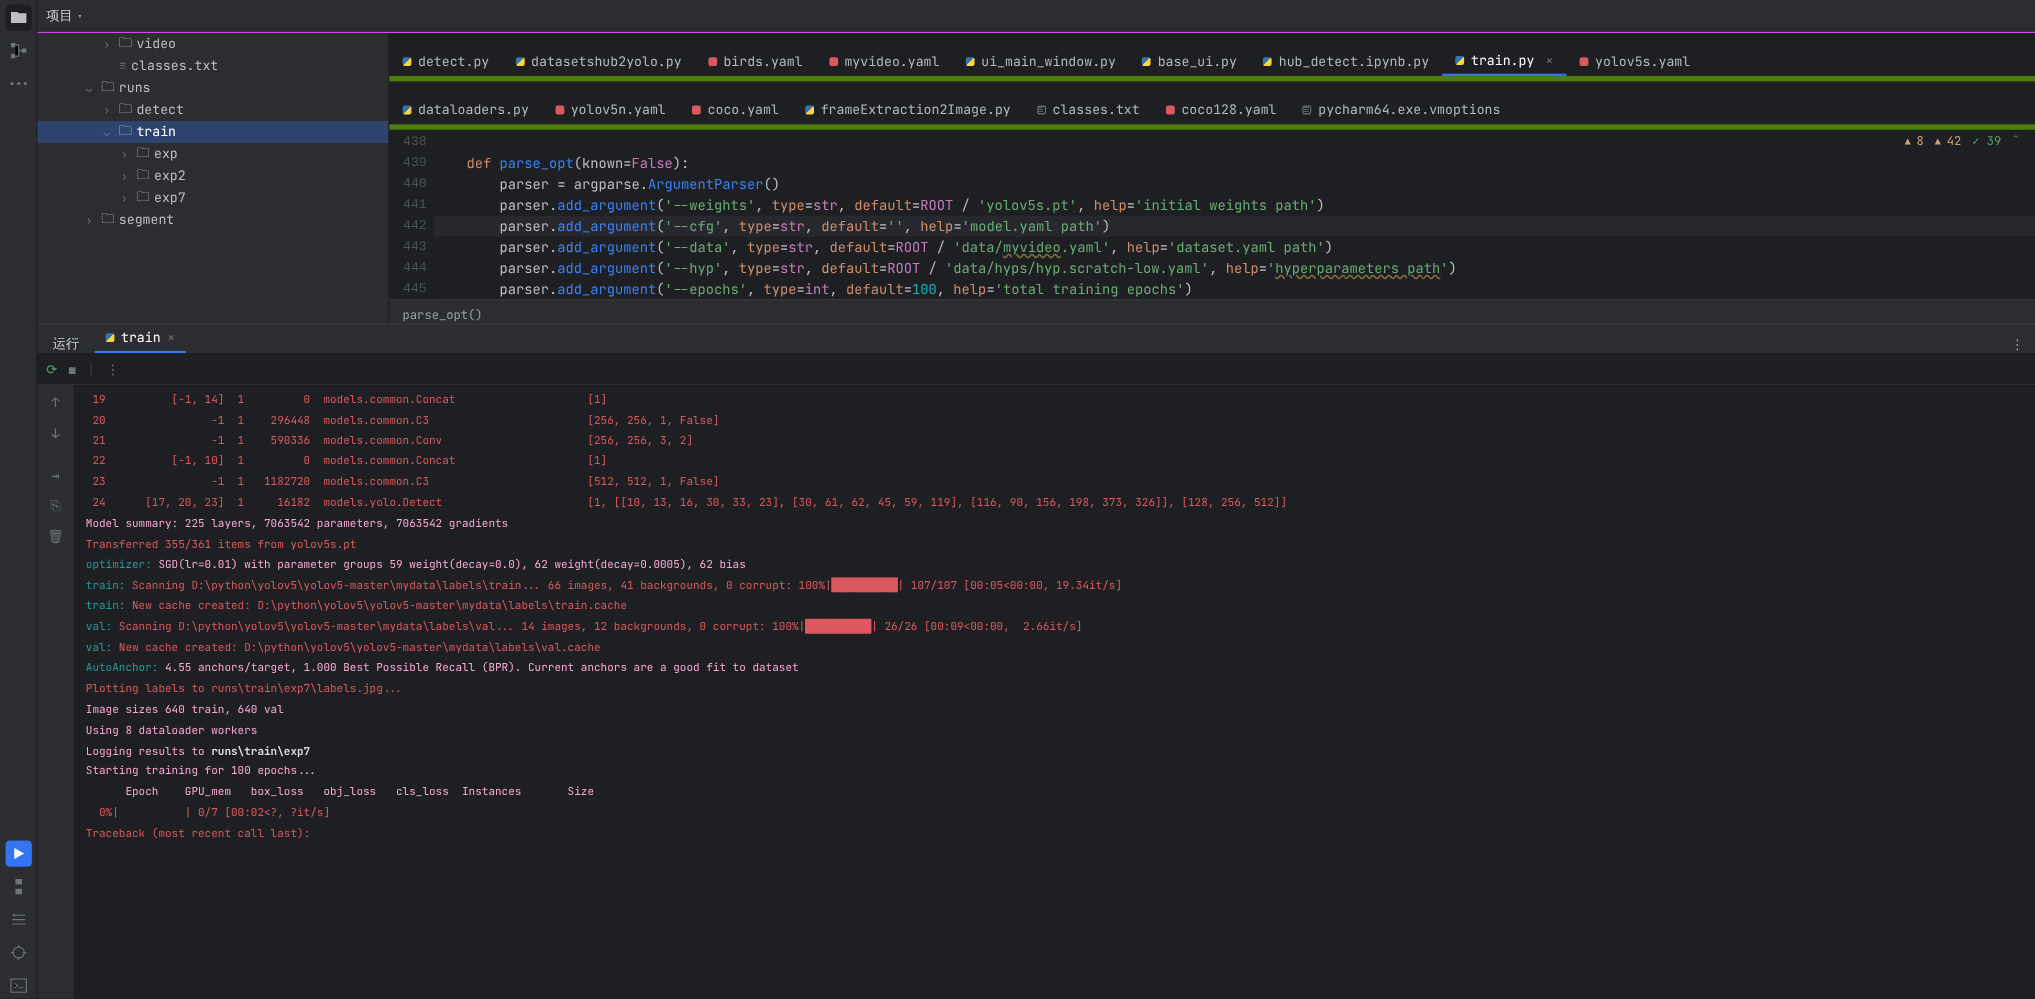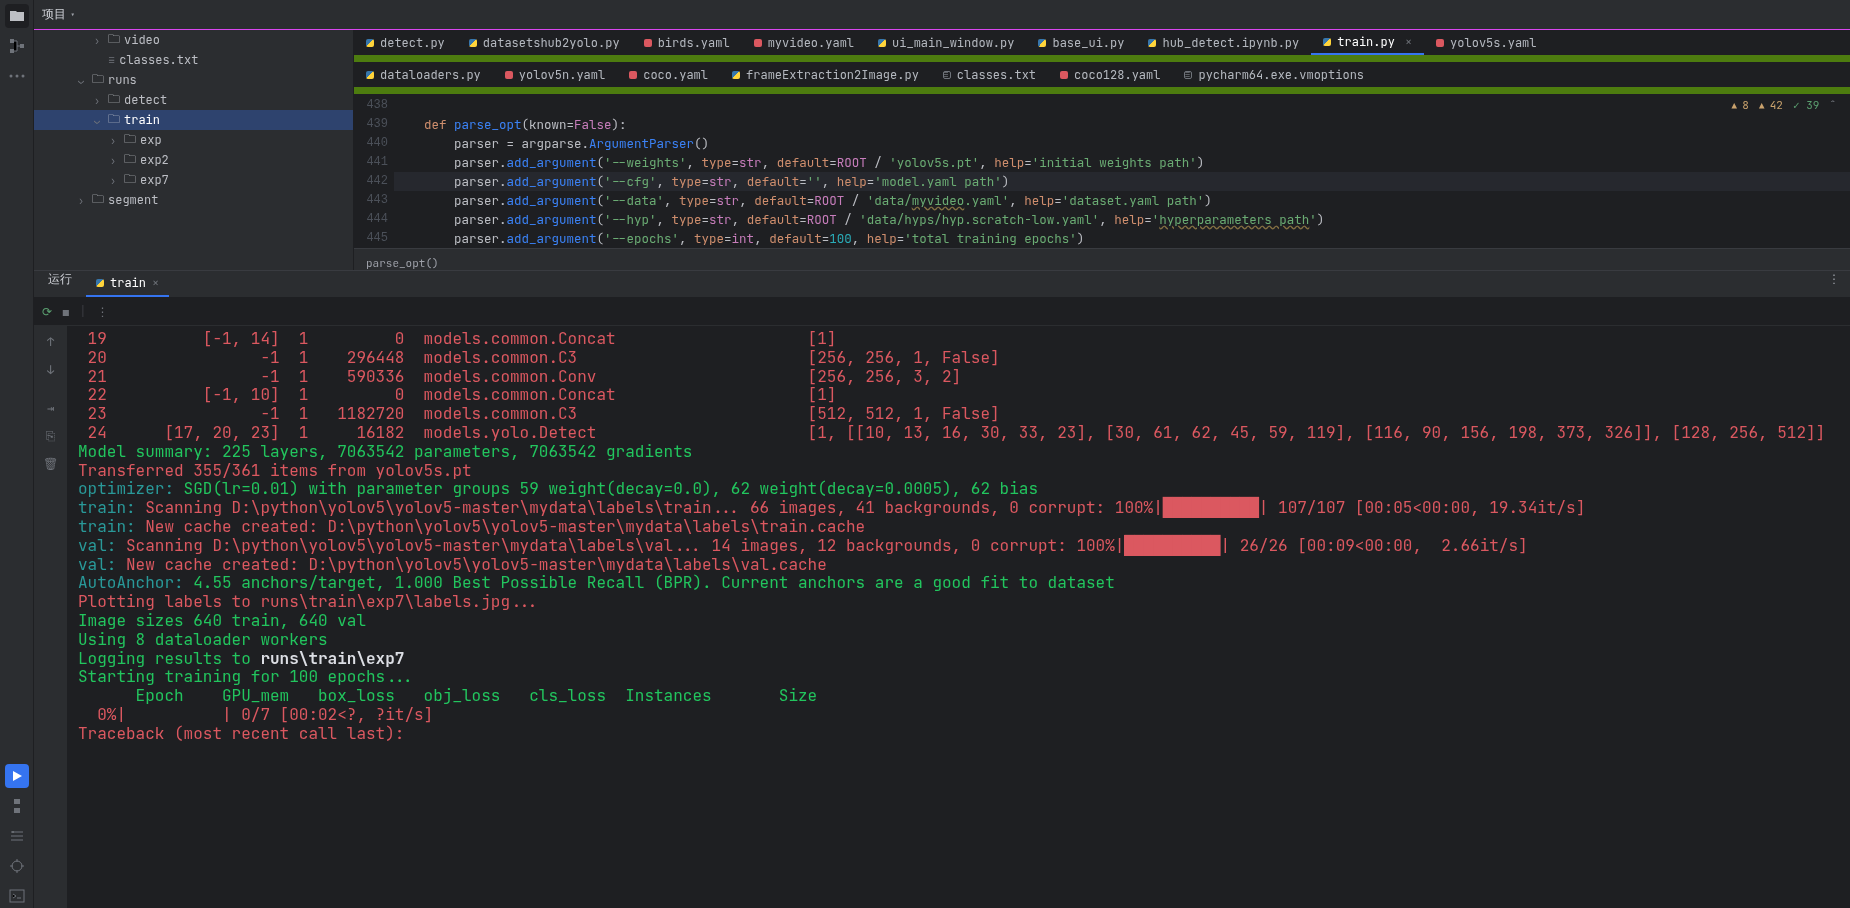--- a/index.html
+++ b/index.html
@@ -40,21 +40,21 @@
   overflow:hidden; font-size:12px;
 }
 .tree-item { display:flex; align-items:center; height:20px; padding-right:8px; gap:4px; cursor:pointer; color:#bcbec4;}
 .tree-item.selected { background:#2e436e; color:#fff; }
 .tree-item .chev { width:14px; text-align:center; color:#6f737a; font-size:10px; }
 .tree-item .ico-folder { color:#ced0d6; }
 
 .editor-col { flex:1; display:flex; flex-direction:column; background:#1e1f22; }
 
 
-.tabstrip { display:flex; height:32px; background:#1e1f22; border-bottom:7px solid #4d7c0f; overflow:hidden;}
+.tabstrip { display:flex; height:32px; background:#1e1f22; border-bottom:5px solid #4d7c0f; overflow:hidden;margin-top:12px;}
 .tab { display:flex; align-items:center; gap:6px; padding:0 12px; color:#b4b8bf; font-size:12px; border-right:0;
   cursor:pointer; white-space:nowrap; }
 .tab .dot { width:8px; height:8px; border-radius:2px; }
 .tab.active { border-bottom:2px solid #3574f0; color:#fff; }
 .tab .close { color:#6f737a; margin-left:4px; }
 .dot-py { background:linear-gradient(135deg,#3776ab 50%,#ffd43b 50%); }
 .dot-yaml { background:#db5860; }
 .dot-txt { background:#6f737a; display:inline-block; border:1px solid #6f737a; background:transparent; position:relative;}
 .dot-txt::before{content:"≡";color:#6f737a;font-size:10px;position:absolute;left:-1px;top:-4px;}
 
@@ -72,37 +72,37 @@
 .underl { text-decoration: underline wavy #857042; }
 .crumb { height:22px; background:#2b2d30; border-top:1px solid #393b40; color:#9da0a8; font-size:11px; padding:0 12px; display:flex; align-items:flex-end;}
 .inspections { position:absolute; right:14px; top:4px; display:flex; gap:10px; font-size:11px; color:#c9a26d; align-items:center;}
 .inspections .warn::before{content:"▲ ";font-size:9px;}
 .inspections .typo{color:#5a9e6f;}
 .inspections .typo::before{content:"✓ ";}
 
 
 .runwin { flex:1; display:flex; flex-direction:column; background:#1e1f22;}
 .runwin-tabbar { height:28px; background:#2b2d30; border-top:1px solid #393b40; border-bottom:1px solid #1e1f22;
-  display:flex; align-items:flex-start; padding-left:6px; gap:6px; }
+  display:flex; align-items:flex-end; padding-left:6px; gap:6px; }
 .runwin-tabbar .label { color:#ced0d6; padding:0 8px; }
 .runwin-tabbar .runtab { display:flex; align-items:center; gap:6px; padding:0 10px; height:100%;
   border-bottom:2px solid #3574f0; color:#fff; }
 .runwin-tabbar .runtab .dot{width:8px;height:8px;background:linear-gradient(135deg,#3776ab 50%,#ffd43b 50%);border-radius:2px;}
 .runwin-tabbar .more{margin-left:auto;color:#9da0a8;padding-right:10px;}
 
 .runwin-body { flex:1; display:flex; }
 .run-left { width:34px; background:#2b2d30; border-right:1px solid #1e1f22; display:flex; flex-direction:column; align-items:center; gap:4px; padding-top:4px;}
 .run-left .btn{ width:24px; height:24px; display:flex; align-items:center; justify-content:center; color:#6f737a; cursor:pointer; border-radius:4px;}
 .runcontrols-top{height:28px;background:#1e1f22;border-bottom:1px solid #2b2d30;display:flex;align-items:center;padding-left:8px;gap:10px;color:#6f737a;}
 
-.console { flex:1; padding:4px 0 0 10px; font-size:16px; line-height:18.8px; white-space:pre; overflow:hidden; color:#bcbec4;}
+.console { flex:1; padding:4px 0 0 10px; font-size:10px; line-height:18.8px; white-space:pre; overflow:hidden; color:#bcbec4;}
 .c-red{color:#db5860;}
 .c-redblk{background:#db5860;color:#db5860;}
 .c-cyan{color:#299999;font-weight:normal;}
-.c-white{color:#22c55e;}
+.c-white{color:#f9a8d4;}
 .c-bold{font-weight:bold;color:#dcdee4;}
 </style>
 </head>
 <body>
 
 <div class="leftbar">
   <div class="ico active">
     <svg width="16" height="16" viewBox="0 0 16 16">
         <path fill="currentColor" d="M1 3h6l1 1h7v9H1z" opacity=".9"></path>
       </svg>

